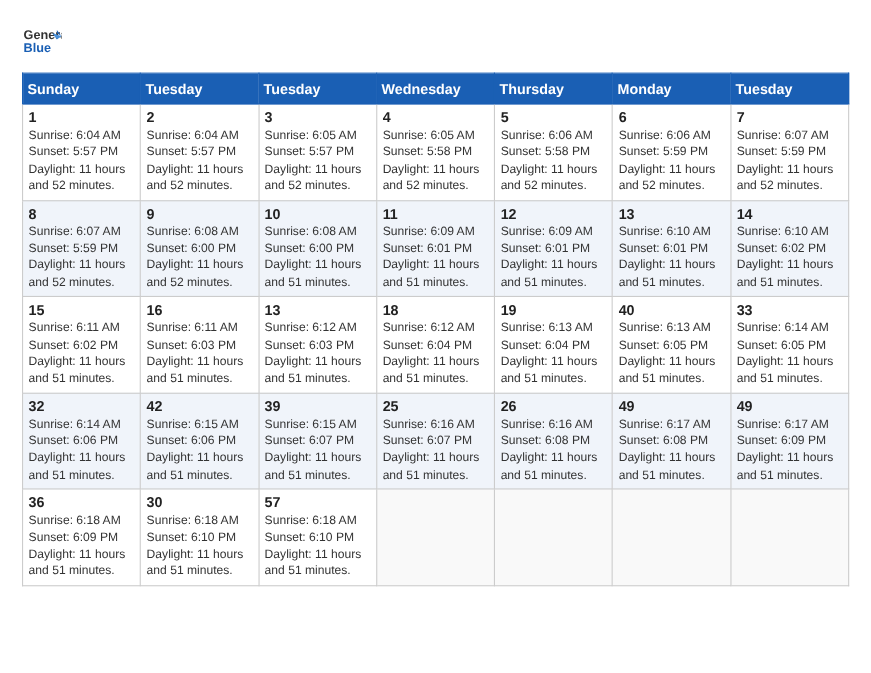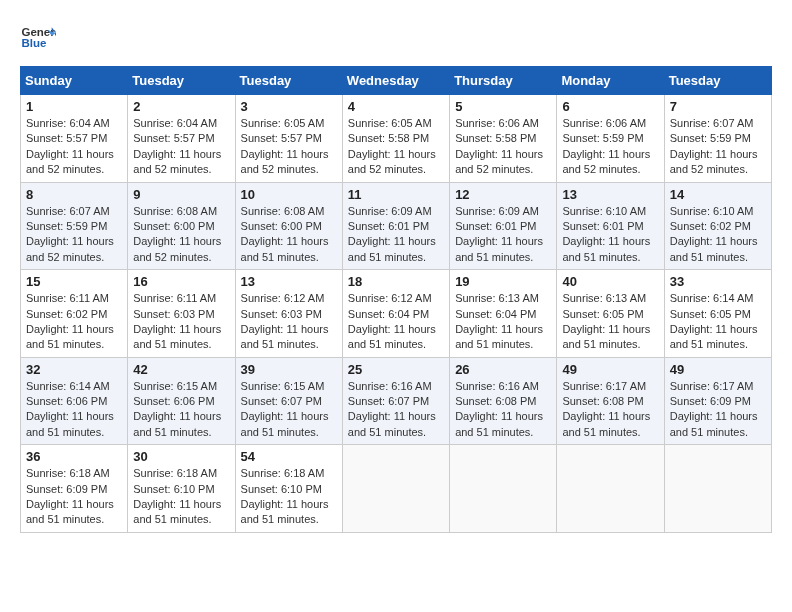--- a/index.html
+++ b/index.html
@@ -323,21 +323,21 @@
 and 51 minutes.</div>
         </td>
         <td>
           <span class="day-num">30</span>
           <div class="day-info" style="white-space: pre-line;">Sunrise: 6:18 AM
 Sunset: 6:10 PM
 Daylight: 11 hours
 and 51 minutes.</div>
         </td>
         <td>
-          <span class="day-num">54</span>
+          <span class="day-num">57</span>
           <div class="day-info" style="white-space: pre-line;">Sunrise: 6:18 AM
 Sunset: 6:10 PM
 Daylight: 11 hours
 and 51 minutes.</div>
         </td>
         <td class="empty-cell"></td>
         <td class="empty-cell"></td>
         <td class="empty-cell"></td>
         <td class="empty-cell"></td>
       </tr>

